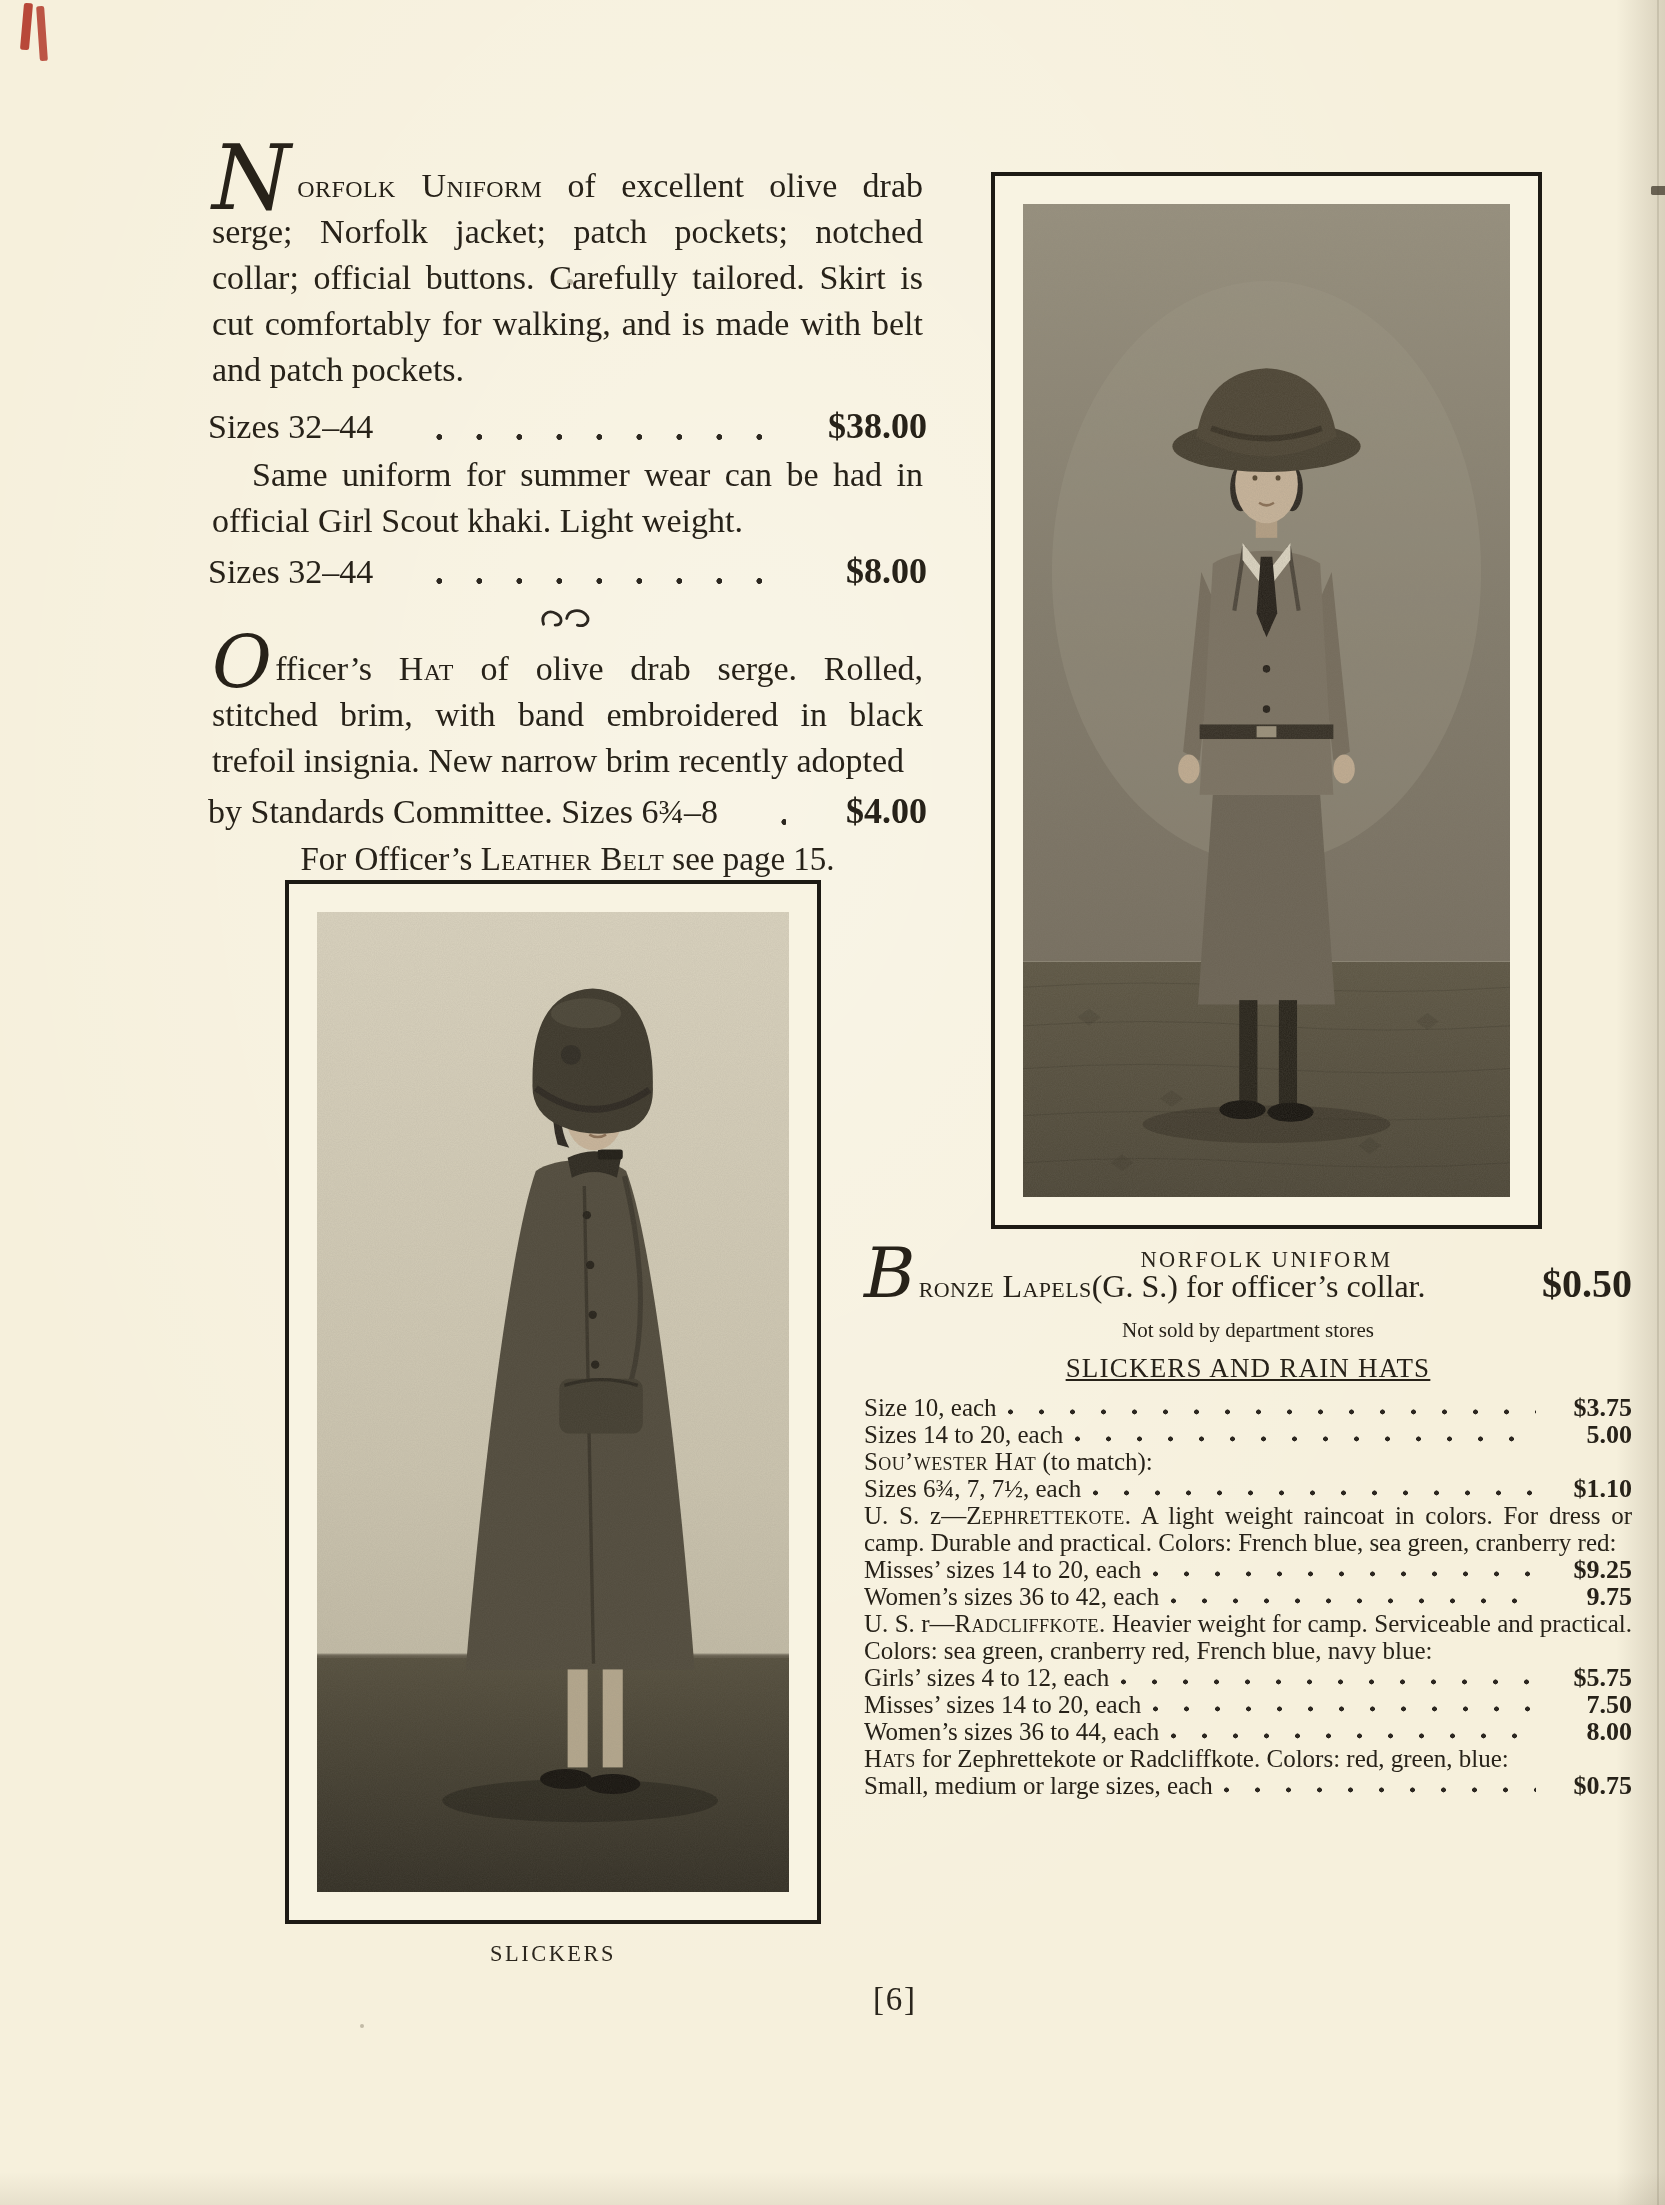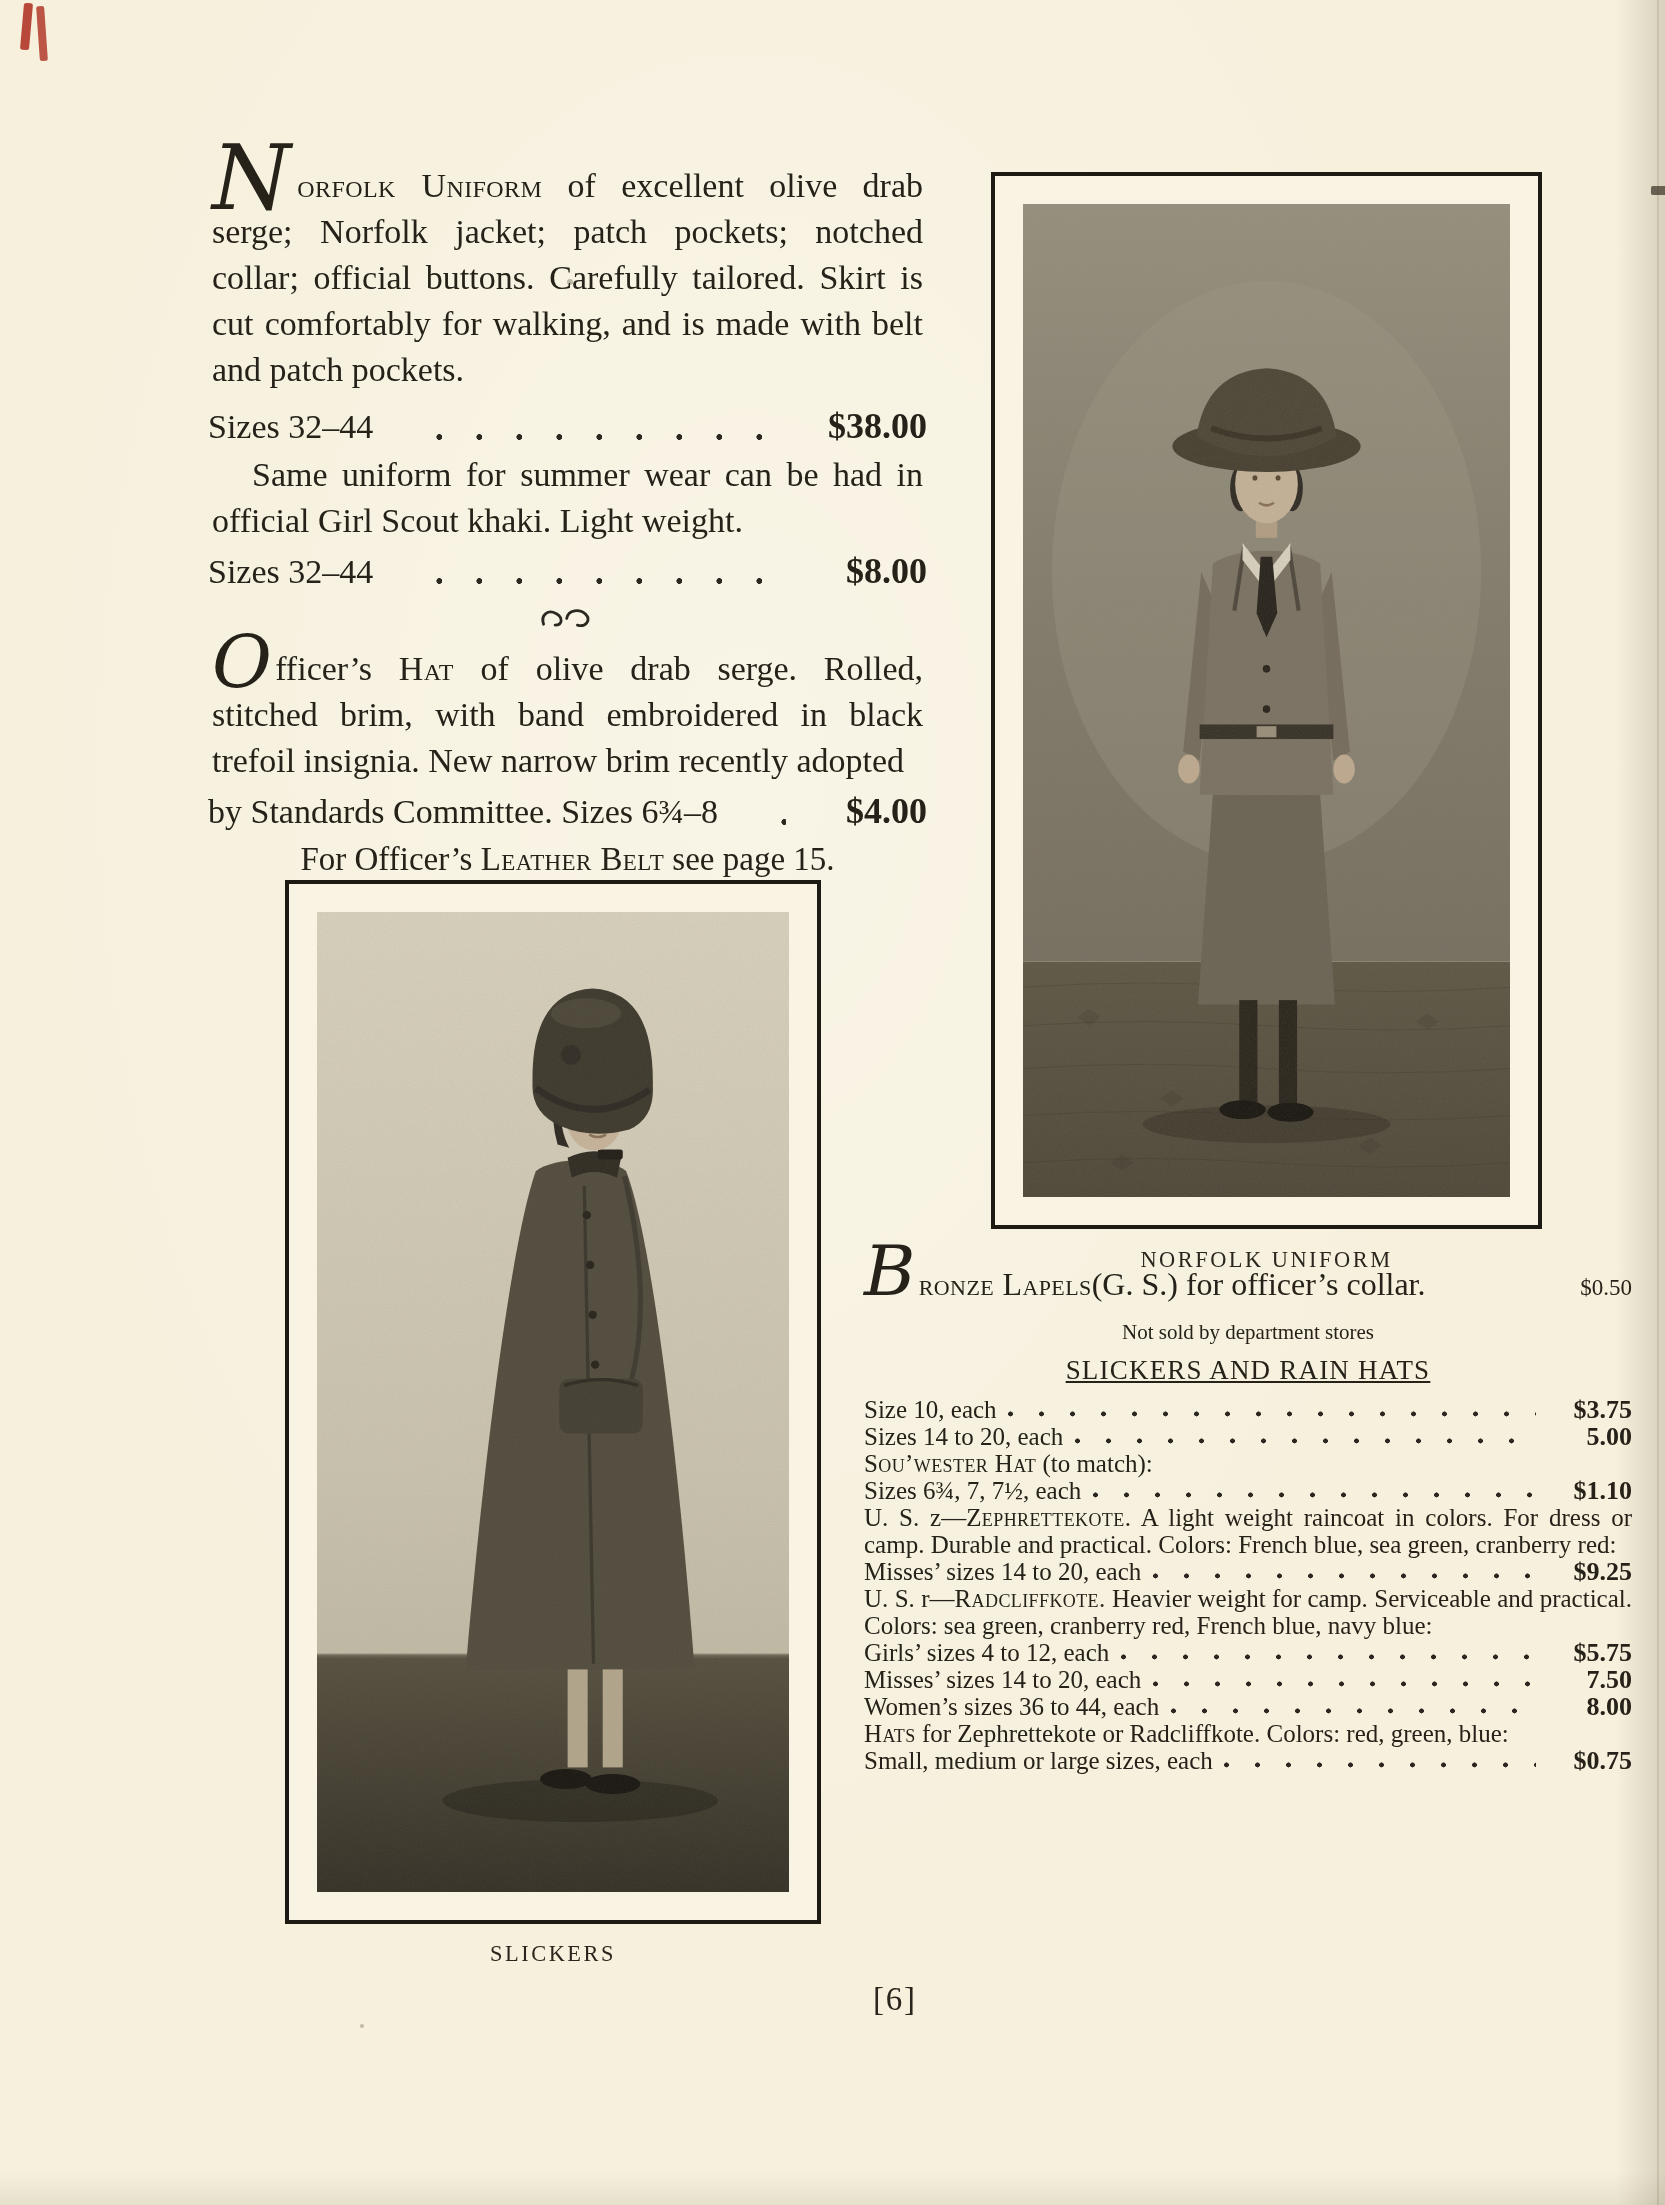--- a/index.html
+++ b/index.html
@@ -50,21 +50,21 @@
   .photo{width:100%; height:100%; overflow:hidden;}
   .photo svg{display:block; width:100%; height:100%;}
   .caption{position:absolute; font-size:22.4px; letter-spacing:2.5px; text-align:center; color:#2b261d;}
   .cap-right{left:991px; width:551px; top:1247px;}
   .cap-left{left:285px; width:536px; top:1941px;}
 
   
   .rightcol{position:absolute; left:864px; top:1265px; width:768px;}
   .bronze{display:flex; align-items:baseline; font-size:32px; line-height:38px;}
   .bronze .grow{flex:1 1 auto;}
-  .bronze .price{font-weight:normal; font-size:23px; white-space:nowrap;}
+  .bronze .price{font-weight:bold; font-size:40px; white-space:nowrap;}
   .note-center{font-size:21px; text-align:center; margin-top:13.3px;}
   .rain-heading{font-size:27px; letter-spacing:1.2px; text-align:center; margin-top:10px;text-decoration:underline;}
   .rlist{margin-top:10px; font-size:25px; line-height:27px;}
   .rline{text-align:justify;}
   .rrow{display:flex; align-items:baseline;}
   .rrow .dots{height:7.5px; margin:0 8.3px 5.8px 11.6px;
         background-image:radial-gradient(circle at 2.5px 3.7px, #2c2720 2.1px, rgba(0,0,0,0) 2.6px);
         background-size:31px 7.5px;}
   .rprice{font-weight:bold; font-size:26px; white-space:nowrap; text-align:right; min-width:88px;}
   .pagenum{position:absolute; left:873px; top:1981px; font-size:33px; letter-spacing:1.7px; color:#2b261d;}
@@ -277,20 +277,25 @@
         <span class="rprice">$1.10</span>
       </div>
 
       <div class="rline"><span>U. S. z—</span><span class="sc">Zephrettekote.</span><span>  A light weight raincoat in colors. For dress or camp.  Durable and practical.  Colors:  French blue, sea green, cranberry red:</span></div>
 
       <div class="rrow">
         <span>Misses’ sizes 14 to 20, each</span>
         <span class="dots"></span>
         <span class="rprice">$9.25</span>
       </div>
+      <div class="rrow">
+        <span>Women’s sizes 36 to 42, each</span>
+        <span class="dots"></span>
+        <span class="rprice">9.75</span>
+      </div>
 
       <div class="rline"><span>U. S. r—</span><span class="sc">Radcliffkote.</span><span>  Heavier weight for camp.  Serviceable and practical.  Colors:  sea green, cranberry red, French blue, navy blue:</span></div>
 
       <div class="rrow">
         <span>Girls’ sizes 4 to 12, each</span>
         <span class="dots"></span>
         <span class="rprice">$5.75</span>
       </div>
       <div class="rrow">
         <span>Misses’ sizes 14 to 20, each</span>

